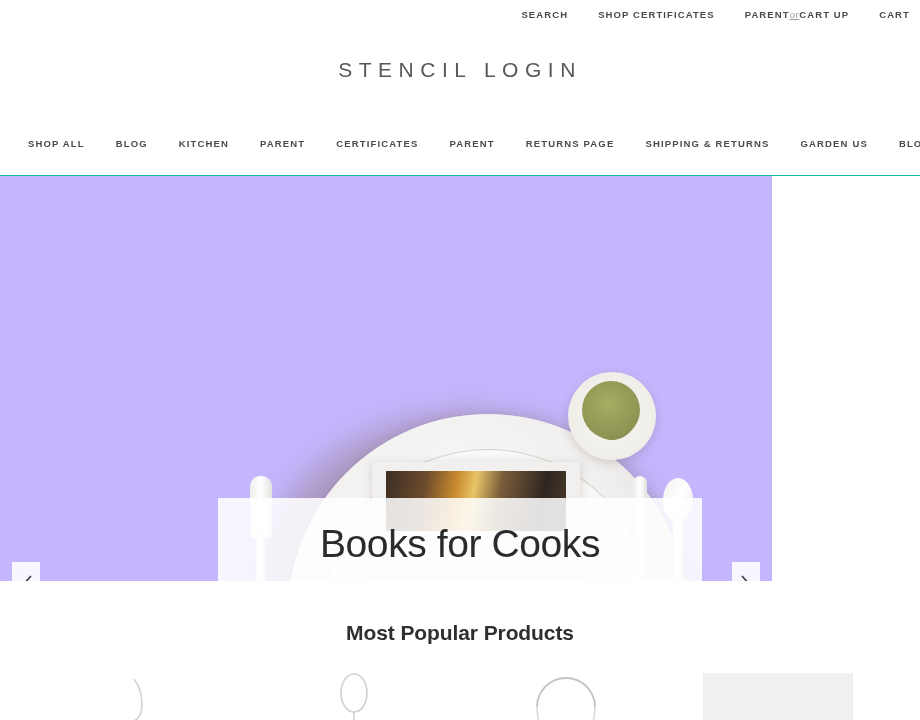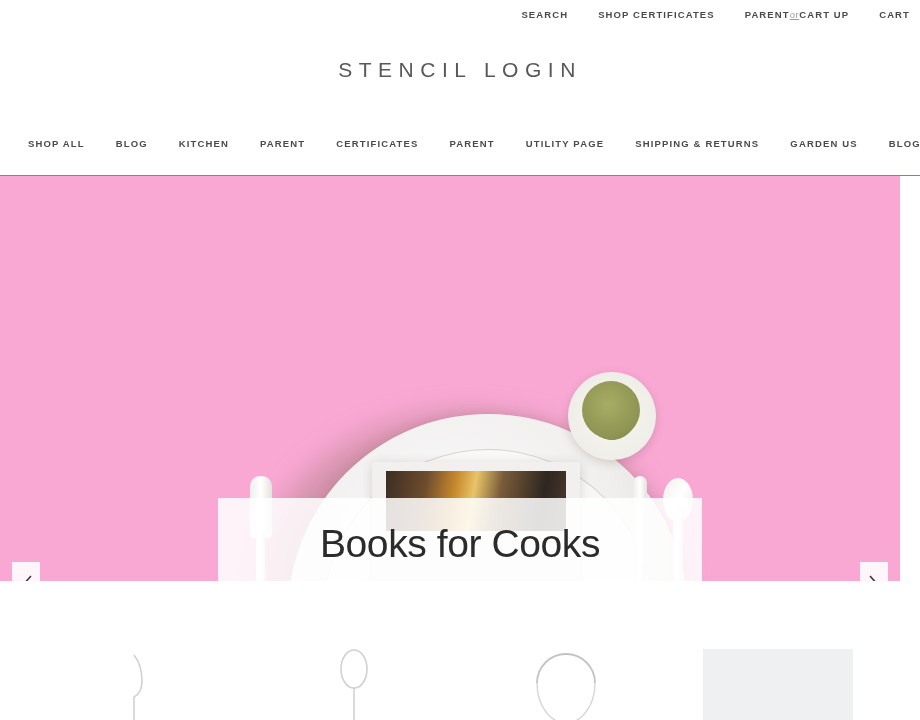--- a/index.html
+++ b/index.html
@@ -68,23 +68,23 @@
     color:#4a4a4a;
     font-weight:700;
     text-decoration:none;
     white-space:nowrap;
     cursor:pointer;
   }
 
   
   .hero {
     position:relative;
-    width:900px;
+    width:772px;
     height:405px;
-    background:#f9a8d4;
+    background:#c4b5fd;
     overflow:hidden;
   }
   
   .plate-shadow {
     position:absolute;
     left:258px; top:237px;
     width:420px; height:350px;
     border-radius:50%;
     background:rgba(120,95,70,0.30);
     filter:blur(14px);
@@ -277,21 +277,21 @@
       <div class="logo">STENCIL LOGIN</div>
     </div>
 
     <nav class="main-nav">
       <a class="nav-link">SHOP ALL</a>
       <a class="nav-link">BLOG</a>
       <a class="nav-link">KITCHEN</a>
       <a class="nav-link">PARENT</a>
       <a class="nav-link">CERTIFICATES</a>
       <a class="nav-link">PARENT</a>
-      <a class="nav-link">UTILITY PAGE</a>
+      <a class="nav-link">RETURNS PAGE</a>
       <a class="nav-link">SHIPPING &amp; RETURNS</a>
       <a class="nav-link">GARDEN US</a>
       <a class="nav-link">BLOG</a>
 
     </nav>
   </header>
 
   <section class="hero">
 
     <div class="plate-shadow"></div>
@@ -333,20 +333,21 @@
       <span>
         <svg width="13" height="22" viewBox="0 0 13 22" fill="none">
           <path d="M2 1 L11 11 L2 21" stroke="#3a3a3a" stroke-width="1.6" fill="none"></path>
         </svg>
       </span>
     </div>
 
   </section>
 
   <section class="products">
+    <h2 class="section-title">Most Popular Products</h2>
 
     <div class="product-grid">
       <div class="product-card">
         <div class="product-thumb">
           <svg class="thumb-a" width="60" height="170" viewBox="0 0 60 170">
             <path d="M22 6 q8 10 8 26 q0 12 -8 16 v118" stroke="#c9c9c9" stroke-width="1.6" fill="none"></path>
           </svg>
         </div>
       </div>
 

